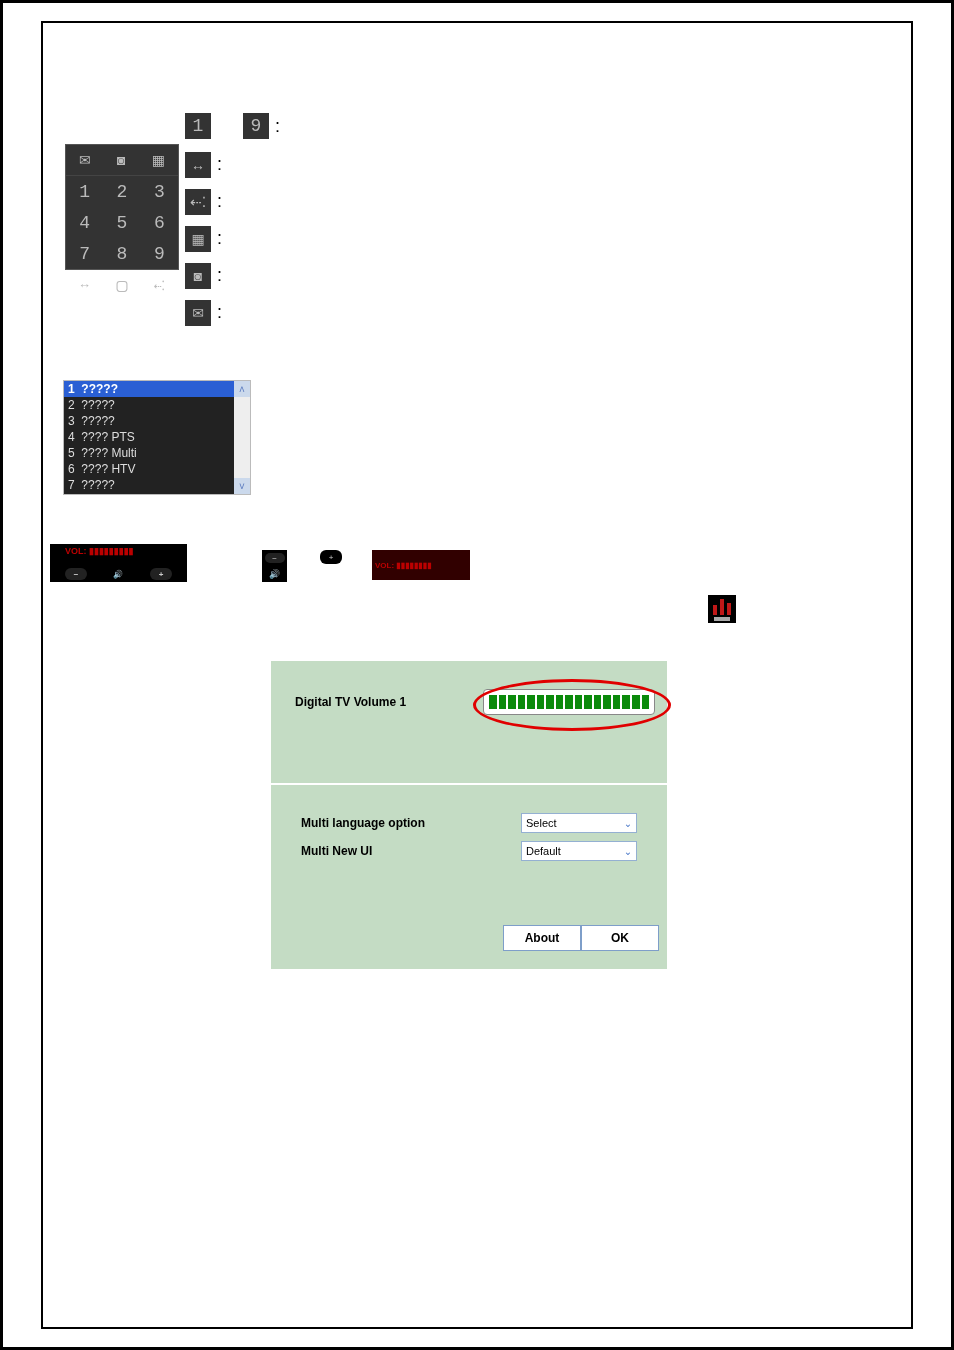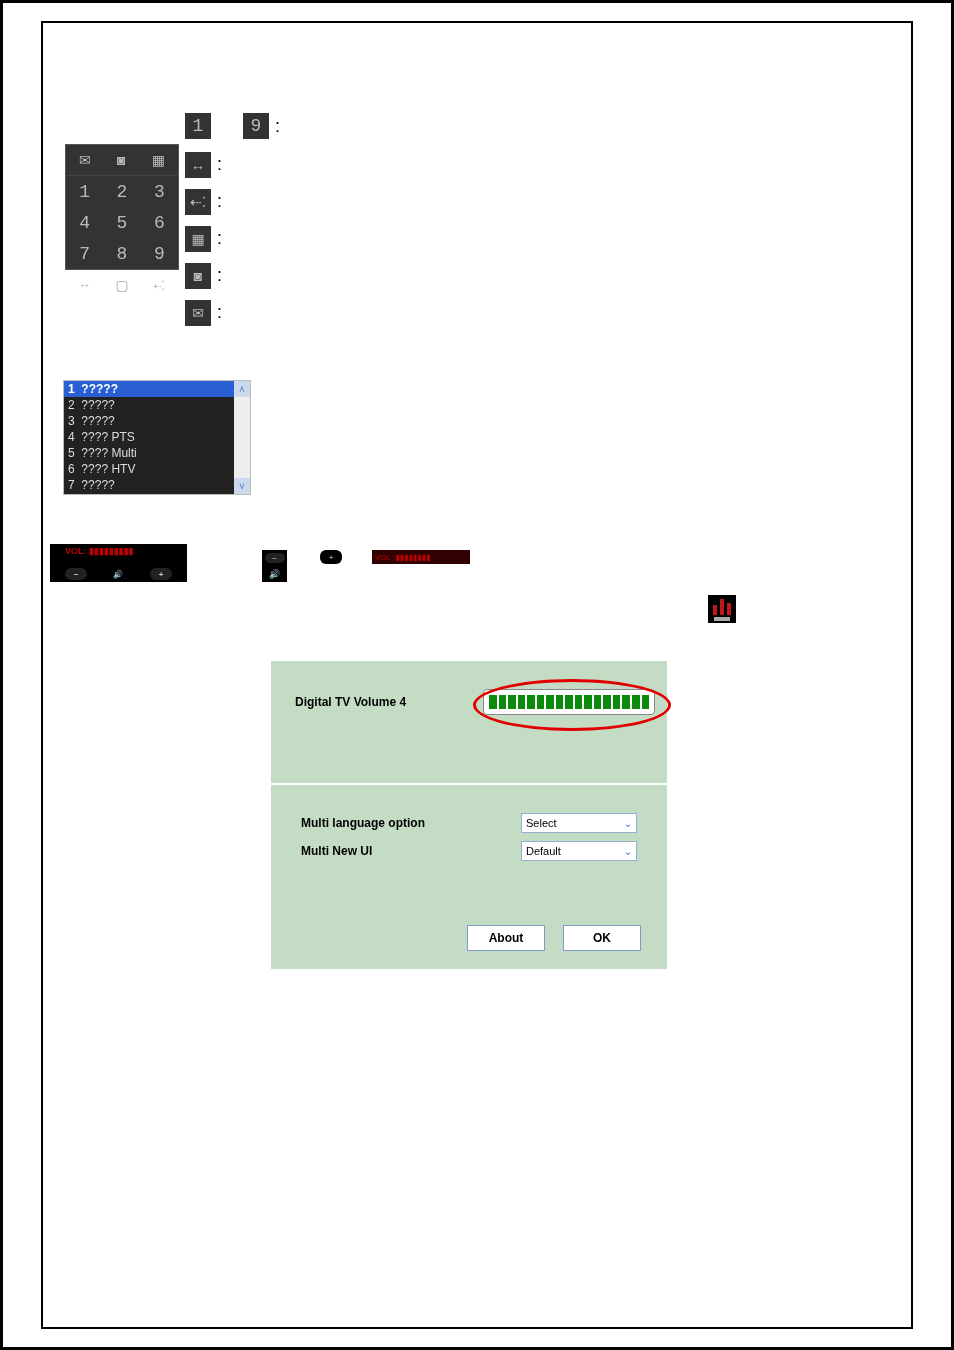--- a/index.html
+++ b/index.html
@@ -33,40 +33,40 @@
   
   .volstrip{position:absolute;background:#000;display:flex;align-items:center;color:#a00;font-weight:bold;font-size:9px;padding:2px 15px}
   .volstrip.main{left:47px;top:541px;width:107px;height:34px;flex-direction:column;align-items:stretch;justify-content:space-between}
   .volstrip.main .lbl{color:#b00;font-size:9px;letter-spacing:0}
   .volstrip.main .btns{display:flex;justify-content:space-between;align-items:center}
   .pill{width:22px;height:12px;background:#222;border-radius:6px;display:flex;align-items:center;justify-content:center;color:#ccc;font-size:8px}
 
   .vol-small{position:absolute;left:259px;top:547px;width:25px;height:32px;background:#000;display:flex;flex-direction:column;justify-content:space-around;align-items:center}
   .vol-small .pill{width:20px;height:10px}
   .vol-plus{position:absolute;left:317px;top:547px;width:22px;height:14px;background:#000;border-radius:6px;display:flex;align-items:center;justify-content:center;color:#ccc;font-size:8px}
-  .vol-indicator{position:absolute;left:369px;top:547px;width:92px;height:14px;background:#310000;color:#b00;font-size:8px;font-weight:normal;display:flex;align-items:center;padding:0 3px;letter-spacing:0}
+  .vol-indicator{position:absolute;left:369px;top:547px;width:92px;height:14px;background:#310000;color:#b00;font-size:8px;font-weight:bold;display:flex;align-items:center;padding:8px 3px;letter-spacing:0}
 
   
   .eq-icon{position:absolute;left:705px;top:592px;width:28px;height:28px;background:#000;display:flex;flex-direction:column;justify-content:flex-end;align-items:center}
   .eq-icon .bars{display:flex;gap:3px;height:18px;align-items:flex-end}
   .eq-icon .bars span{width:4px;background:#c01818}
   .eq-icon .base{width:16px;height:4px;background:#aaa;margin:2px 0}
 
   
   .dlg{position:absolute;left:268px;top:658px;width:396px;height:308px;background:#c4dcc4}
   .dlg-sec{border-bottom:2px solid #fff;padding:34px 24px 44px}
   .dlg-label{font-weight:bold;font-size:12px;color:#000}
   .vol-bar-wrap{position:absolute;left:212px;top:28px;width:172px;height:26px;border:1px solid #888;border-radius:4px;background:#fff;display:flex;align-items:center;padding:0 4px;box-sizing:border-box}
   .vol-bar-wrap .seg{flex:1;height:14px;margin:0 1px;background:#0b8a0b}
   .red-ellipse{position:absolute;left:202px;top:18px;width:192px;height:46px;border:3px solid #e00000;border-radius:50%}
   .dlg-sec2{padding:20px 24px 54px;position:relative}
   .opt-row{display:flex;align-items:center;justify-content:space-between;margin:8px 6px}
   .dropdown{width:116px;height:20px;border:1px solid #94b0d2;background:#fff;display:flex;align-items:center;justify-content:space-between;font-size:11px;padding-left:4px;box-sizing:border-box}
   .dropdown .arrow{width:16px;height:100%;display:flex;align-items:center;justify-content:center;color:#4a78c8;font-size:10px}
-  .dlg-btns{position:absolute;left:0;right:0;bottom:18px;display:flex;justify-content:flex-end;gap:18px;padding-right:26px}
+  .dlg-btns{position:absolute;left:0;right:0;bottom:18px;display:flex;justify-content:flex-end;padding-right:8px}
   .btn{width:76px;height:24px;background:#fff;border:1px solid #7e9ec9;font-weight:bold;font-size:12px;display:flex;align-items:center;justify-content:center}
 
 </style>
 </head>
 <body>
 
 <div class="page">
   <div class="inner"></div>
 
   <div class="remote">
@@ -155,21 +155,21 @@
     <div class="bars">
       <span style="height:10px"></span>
         <span style="height:16px"></span>
         <span style="height:12px"></span>
     </div>
     <div class="base"></div>
   </div>
 
   <div class="dlg">
     <div class="dlg-sec" style="position:relative;height:44px">
-      <span class="dlg-label">Digital TV Volume 4</span>
+      <span class="dlg-label">Digital TV Volume 1</span>
       <div class="vol-bar-wrap">
         <div class="seg"></div>
           <div class="seg"></div>
           <div class="seg"></div>
           <div class="seg"></div>
           <div class="seg"></div>
         <div class="seg"></div>
           <div class="seg"></div>
           <div class="seg"></div>
           <div class="seg"></div>

